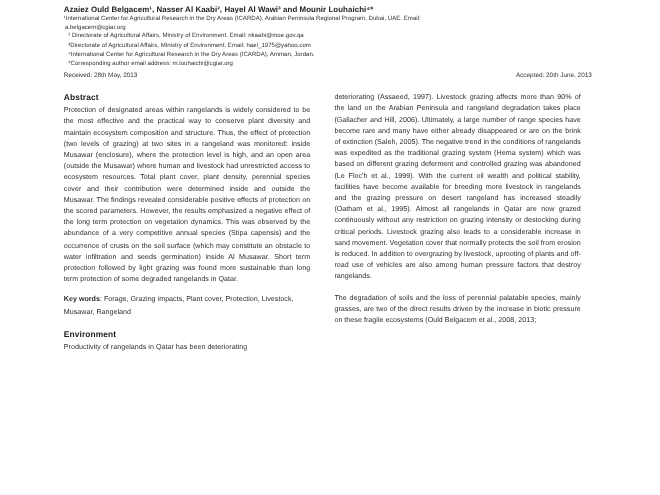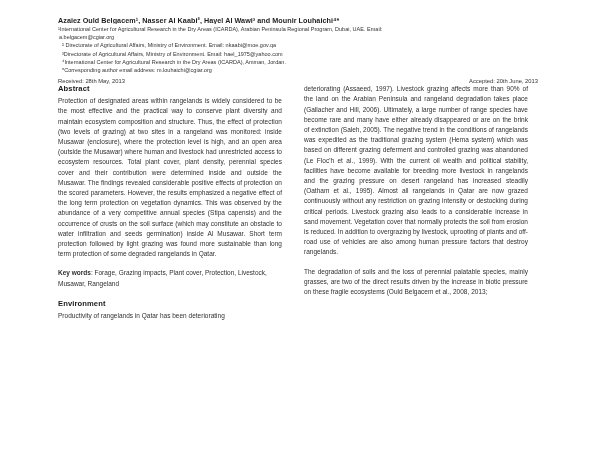--- a/index.html
+++ b/index.html
@@ -13,21 +13,21 @@
     overflow: hidden;
     font-family: "Liberation Sans", sans-serif;
     color: #2a2a2a;
   }
   .page {
     position: relative;
     width: 600px;
     height: 450px;
     background: #ffffff;
     box-sizing: border-box;
-    padding: 16px 52px 0 58px;
+    padding: 4px 52px 0 58px;
   }
 
   
   .authors {
     font-size: 7.2px;
     font-weight: bold;
     color: #1d1d1d;
     letter-spacing: 0.05px;
     line-height: 9px;
     margin: 0;
@@ -64,21 +64,21 @@
     color: #333333;
     margin-top: 4px;
     padding-right: 6px;
   }
   .dates .accepted { margin-right: 4px; }
 
   
   .columns {
     display: flex;
     gap: 22px;
-    margin-top: 0;
+    margin-top: 12px;
   }
   .col {
     width: 224px;
     flex: 0 0 224px;
   }
   h2.section {
     font-size: 7.6px;
     font-weight: bold;
     color: #1b1b1b;
     margin: 0 0 3px 0;

